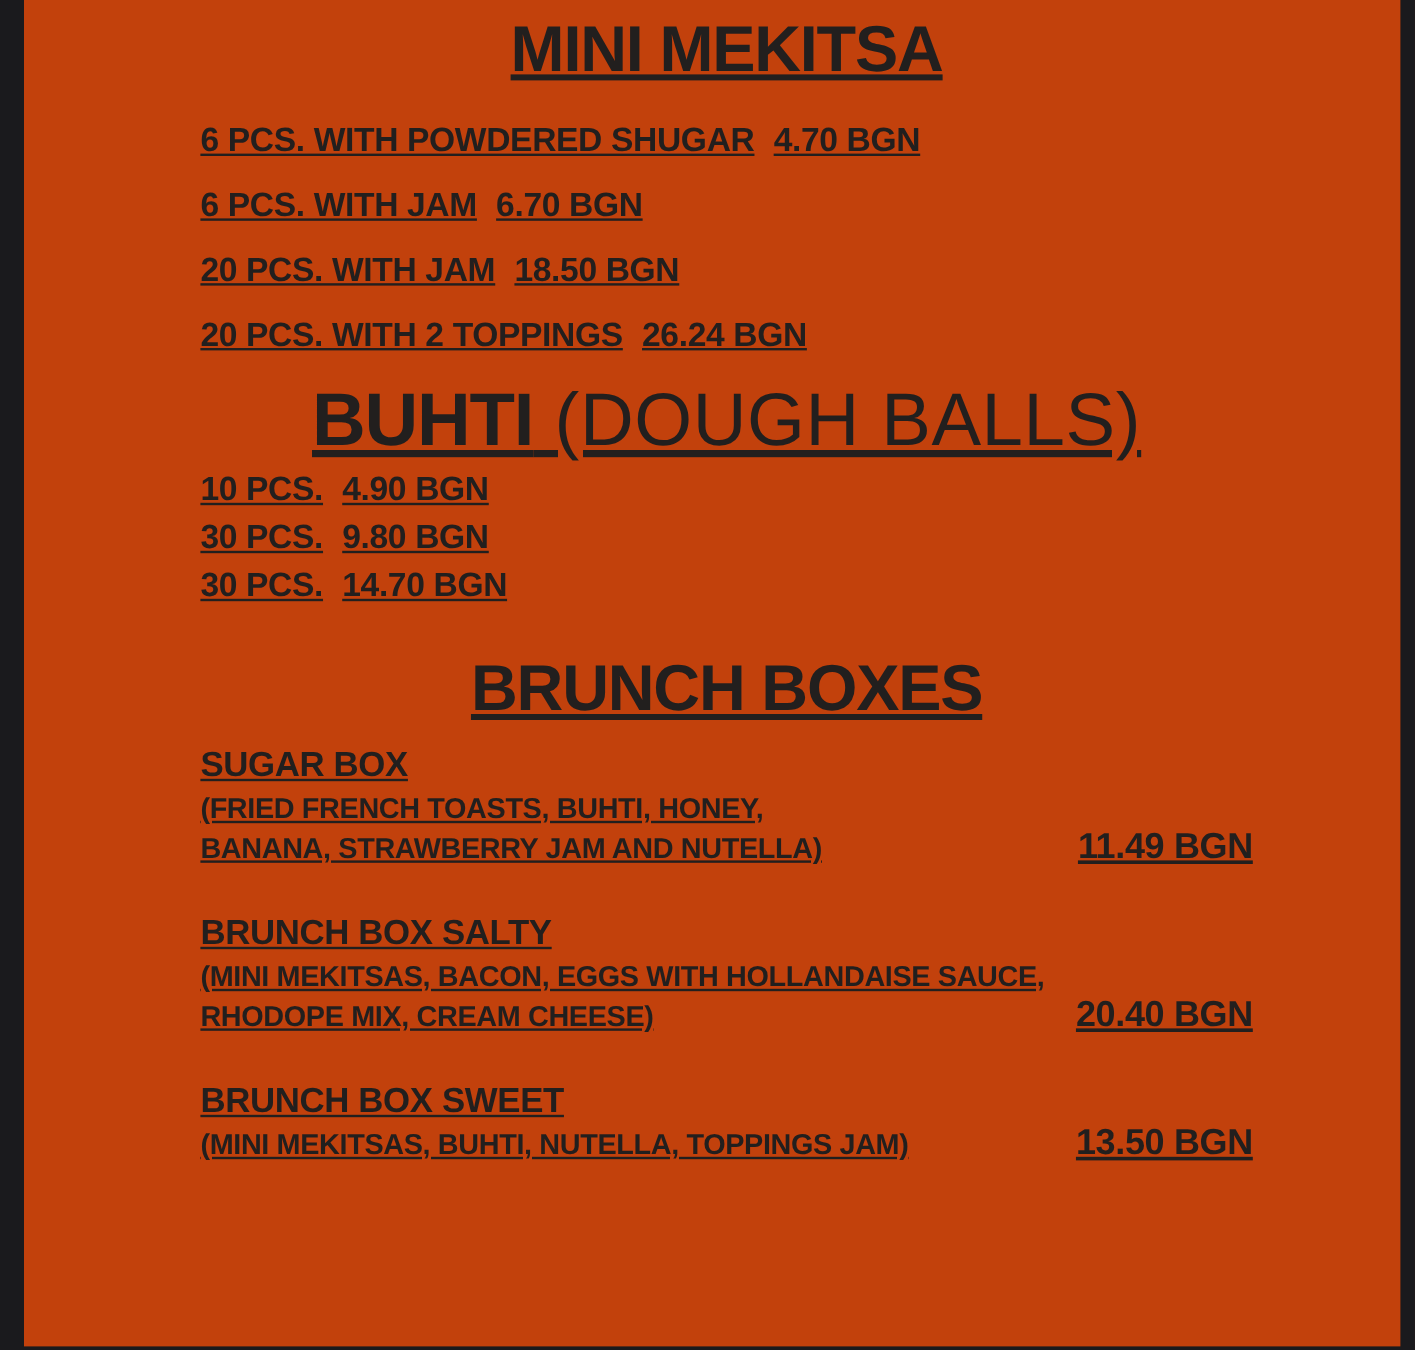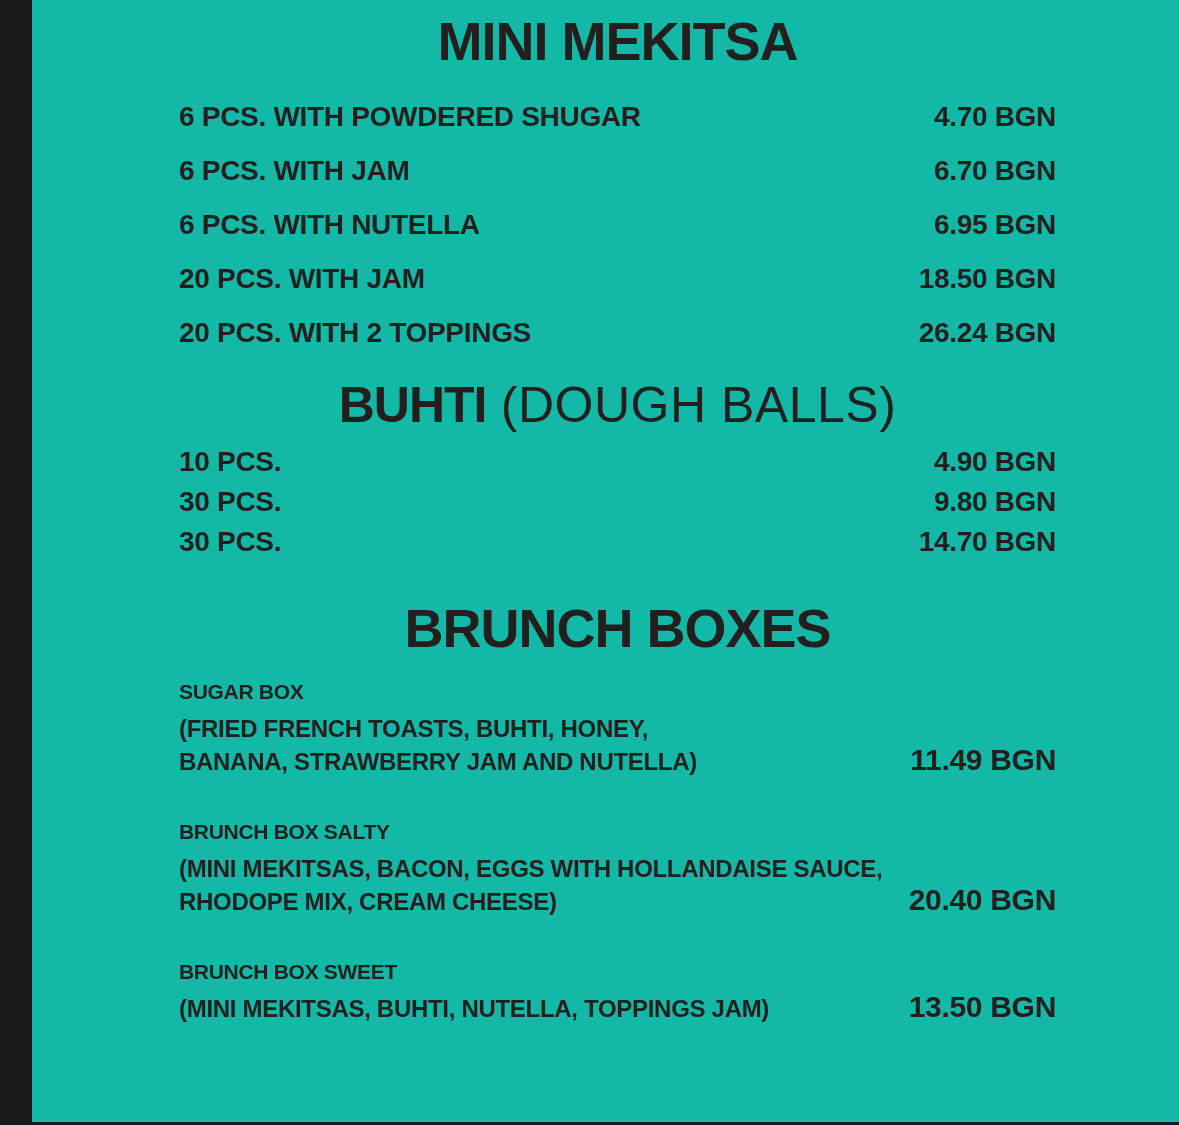--- a/index.html
+++ b/index.html
@@ -6,52 +6,52 @@
     margin: 0;
     padding: 0;
     width: 1179px;
     height: 1125px;
     background: #1a1a1d;
     overflow: hidden;
     font-family: "Liberation Sans", sans-serif;
   }
   .paper {
     position: absolute;
-    left: 32px;
+    left: 20px;
     top: 0;
     width: 1147px;
     height: 1122px;
-    background: #14b8a6;
+    background: #c2410c;
     color: #221f1e;
+    text-decoration: underline;
   }
   .content {
     padding: 0 123px 0 147px;
   }
   .heading {
     text-align: center;
     font-weight: 800;
     font-size: 54px;
     line-height: 58px;
     letter-spacing: -1px;
     margin: 12px 0 20px 0;
   }
   .row {
     display: flex;
-    justify-content: space-between;
     align-items: center;
     height: 54px;
     font-weight: 700;
     font-size: 28px;
     letter-spacing: -0.3px;
   }
   .buhti-head {
     text-align: center;
     margin-top: 14px;
     margin-bottom: 6px;
-    font-size: 50px;
+    font-size: 62px;
     line-height: 62px;
     letter-spacing: -0.5px;
   }
   .buhti-head .bold-part { font-weight: 800; letter-spacing: -1px; }
   .buhti-head .light-part { font-weight: 300; letter-spacing: 0.5px; }
   .row.tight { height: 40px; }
   .brunch-heading {
     text-align: center;
     font-weight: 800;
     font-size: 54px;
@@ -60,21 +60,21 @@
     margin: 36px 0 16px 0;
   }
   .brunch-item {
     display: flex;
     justify-content: space-between;
     align-items: flex-end;
     margin-bottom: 36px;
   }
   .brunch-name {
     font-weight: 700;
-    font-size: 21px;
+    font-size: 29px;
     line-height: 36px;
     letter-spacing: -0.3px;
     margin-bottom: 2px;
   }
   .brunch-desc {
     font-weight: 700;
     font-size: 24px;
     line-height: 33px;
     letter-spacing: -0.3px;
   }
@@ -96,24 +96,20 @@
 
     <div class="heading">MINI MEKITSA</div>
 
     <div class="row">
       <span>6 PCS. WITH POWDERED SHUGAR</span>
       <span class="price">4.70 BGN</span>
     </div>
     <div class="row">
       <span>6 PCS. WITH JAM</span>
       <span class="price">6.70 BGN</span>
-    </div>
-    <div class="row">
-      <span>6 PCS. WITH NUTELLA</span>
-      <span class="price">6.95 BGN</span>
     </div>
     <div class="row">
       <span>20 PCS. WITH JAM</span>
       <span class="price">18.50 BGN</span>
     </div>
     <div class="row">
       <span>20 PCS. WITH 2 TOPPINGS</span>
       <span class="price">26.24 BGN</span>
     </div>
 

